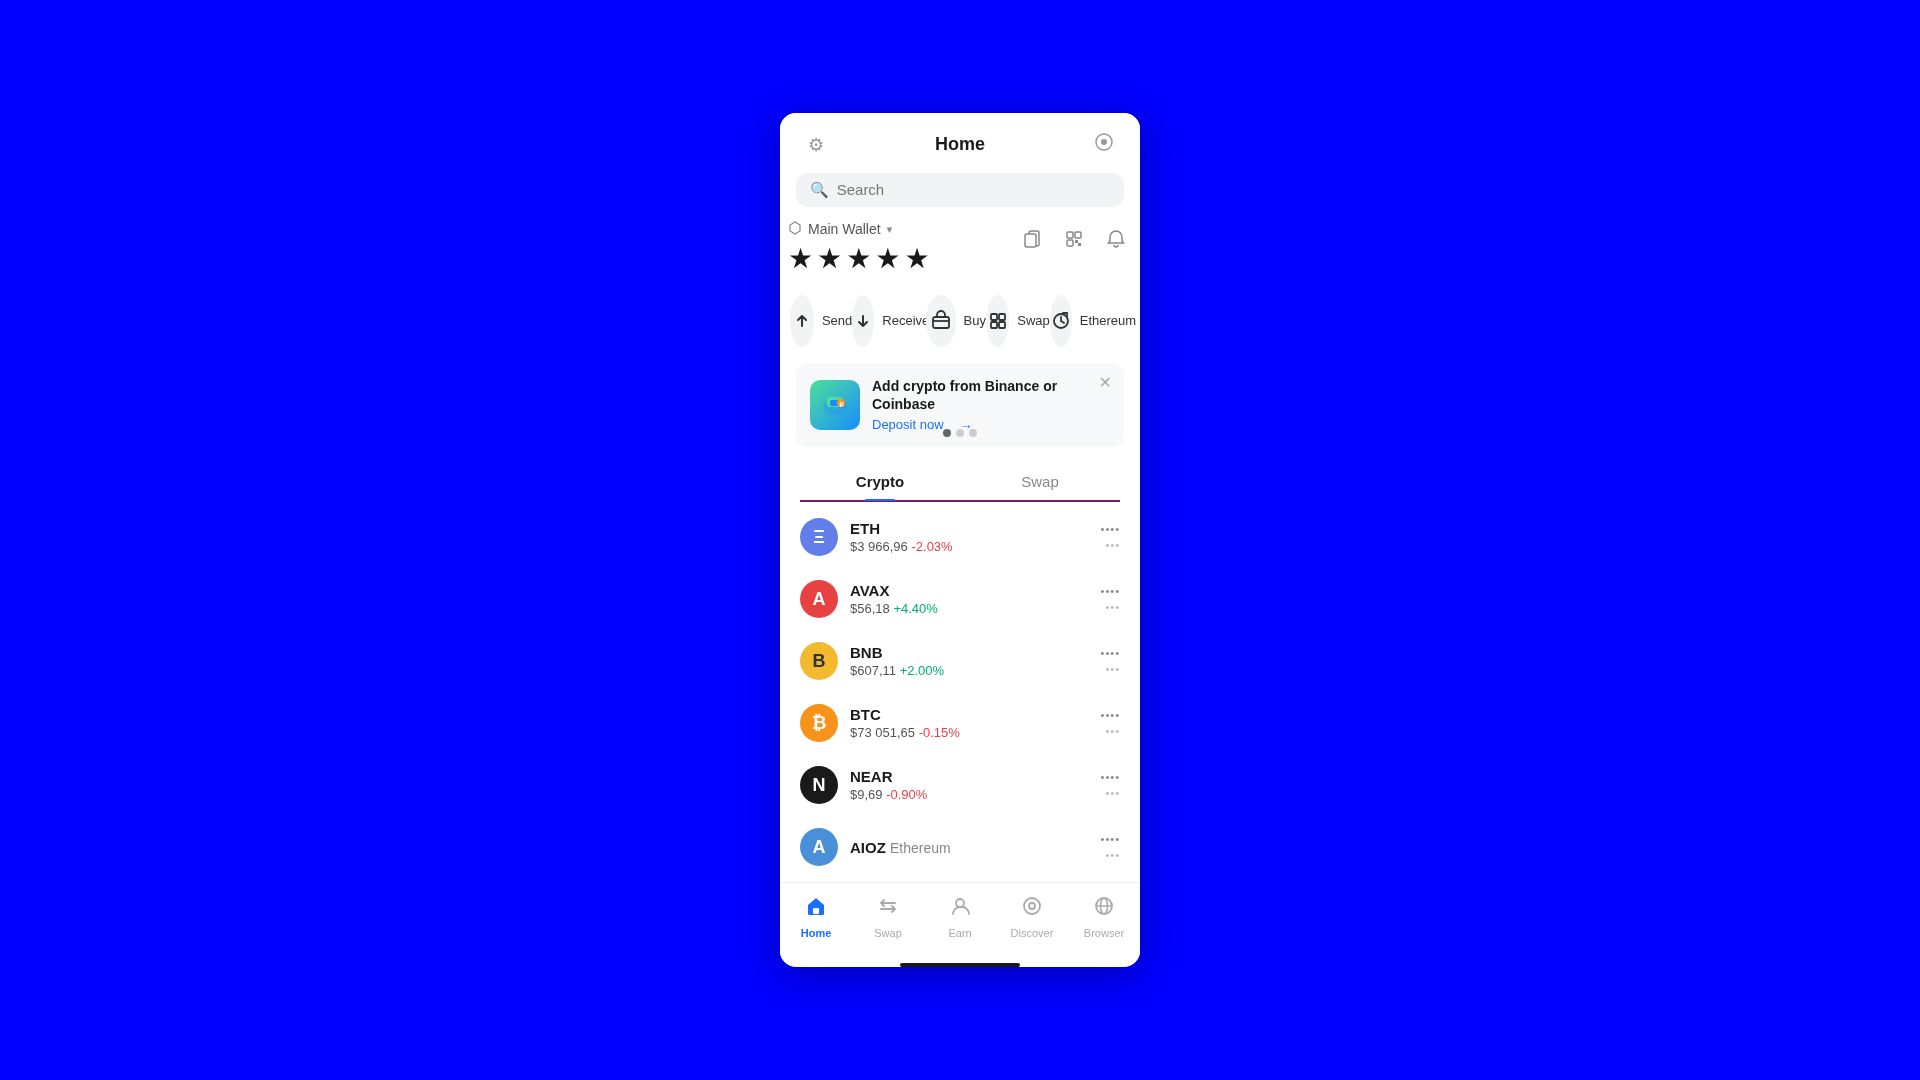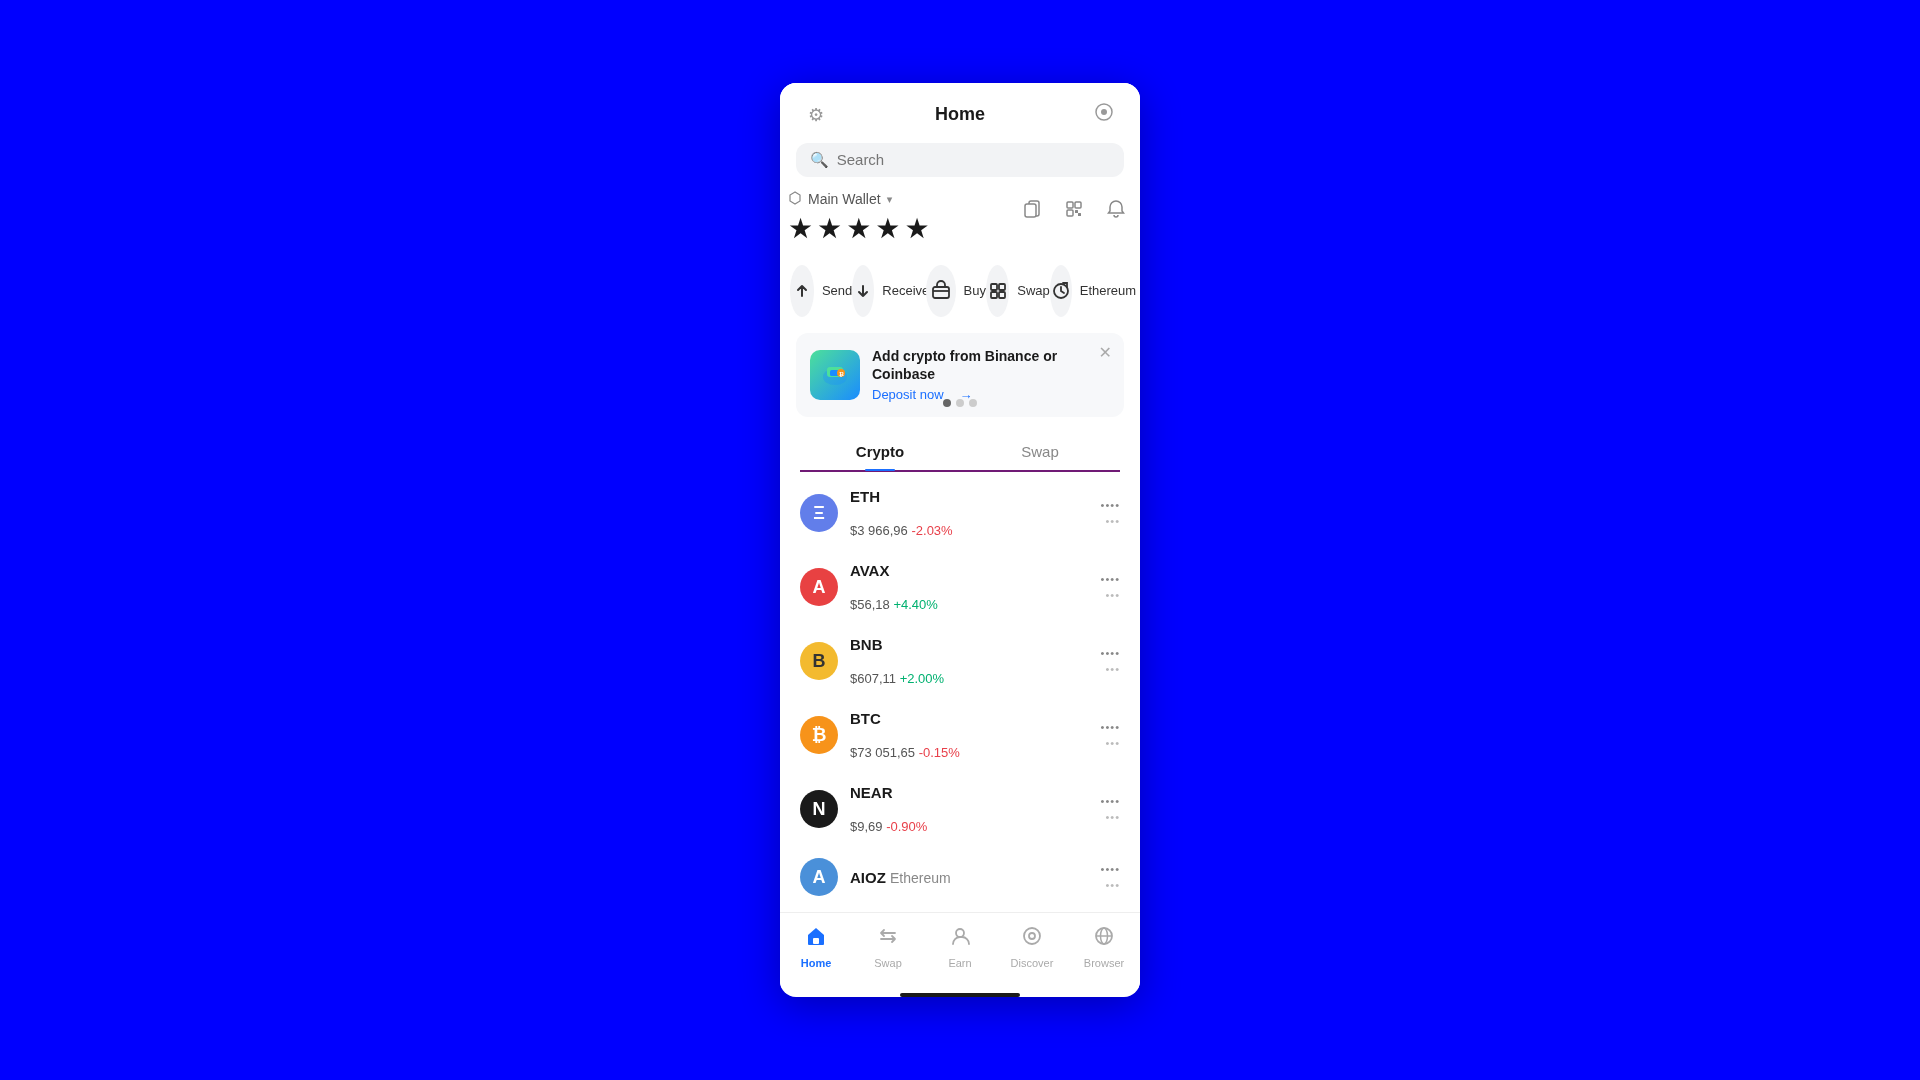--- a/index.html
+++ b/index.html
@@ -231,21 +231,21 @@
       display: flex;
       align-items: center;
       justify-content: center;
       font-size: 18px;
       font-weight: 700;
       flex-shrink: 0;
       color: #fff;
     }
     .coin-info { flex: 1; }
     .coin-name { font-size: 15px; font-weight: 600; color: #1a1a1a; }
-    .coin-price { font-size: 13px; color: #555; margin-top: 18px; }
+    .coin-price { font-size: 13px; color: #555; margin-top: 2px; }
     .coin-price .change.positive { color: #00b170; }
     .coin-price .change.negative { color: #e8404a; }
     .coin-balance-area {
       display: flex;
       flex-direction: column;
       align-items: flex-end;
       gap: 4px;
     }
     .coin-stars { color: #888; font-size: 11px; letter-spacing: 1px; }
     .coin-menu { color: #bbb; font-size: 11px; letter-spacing: 1px; }

